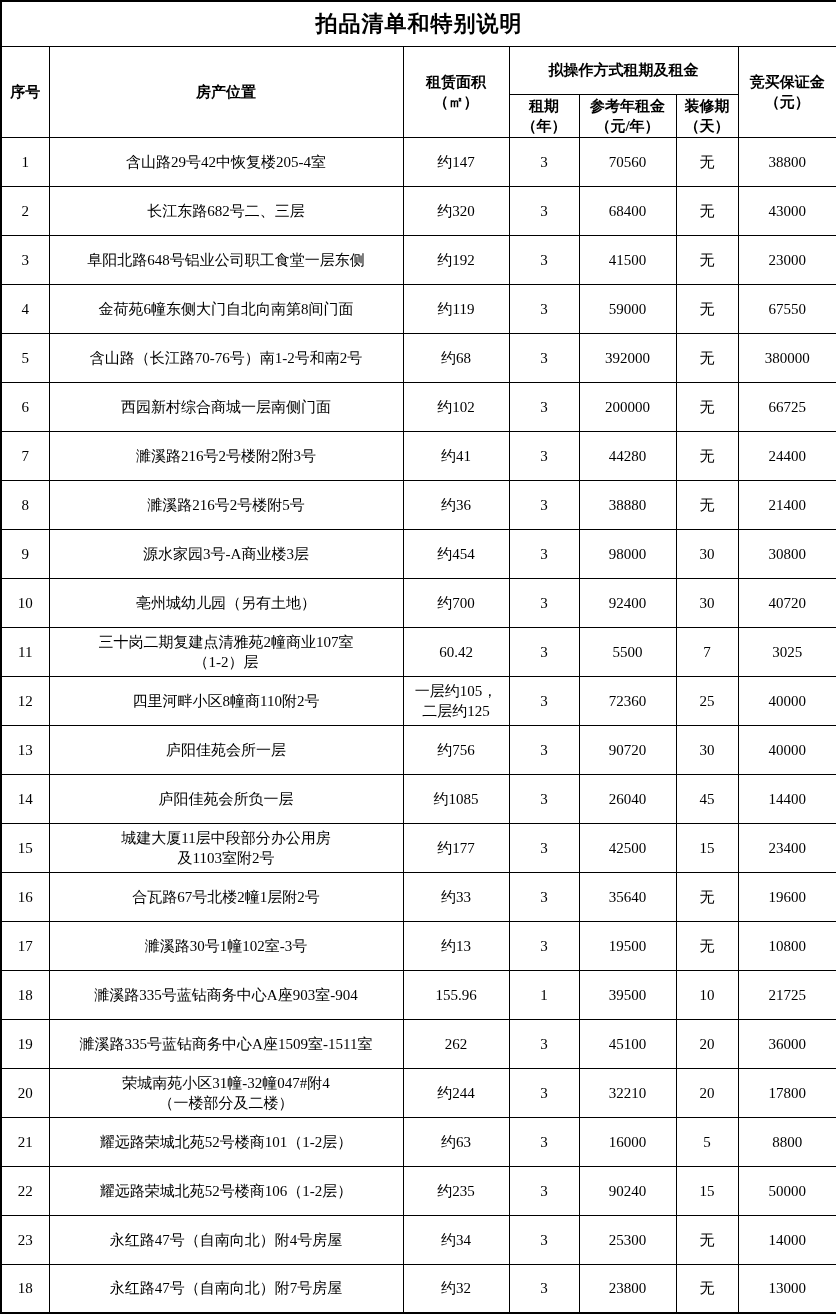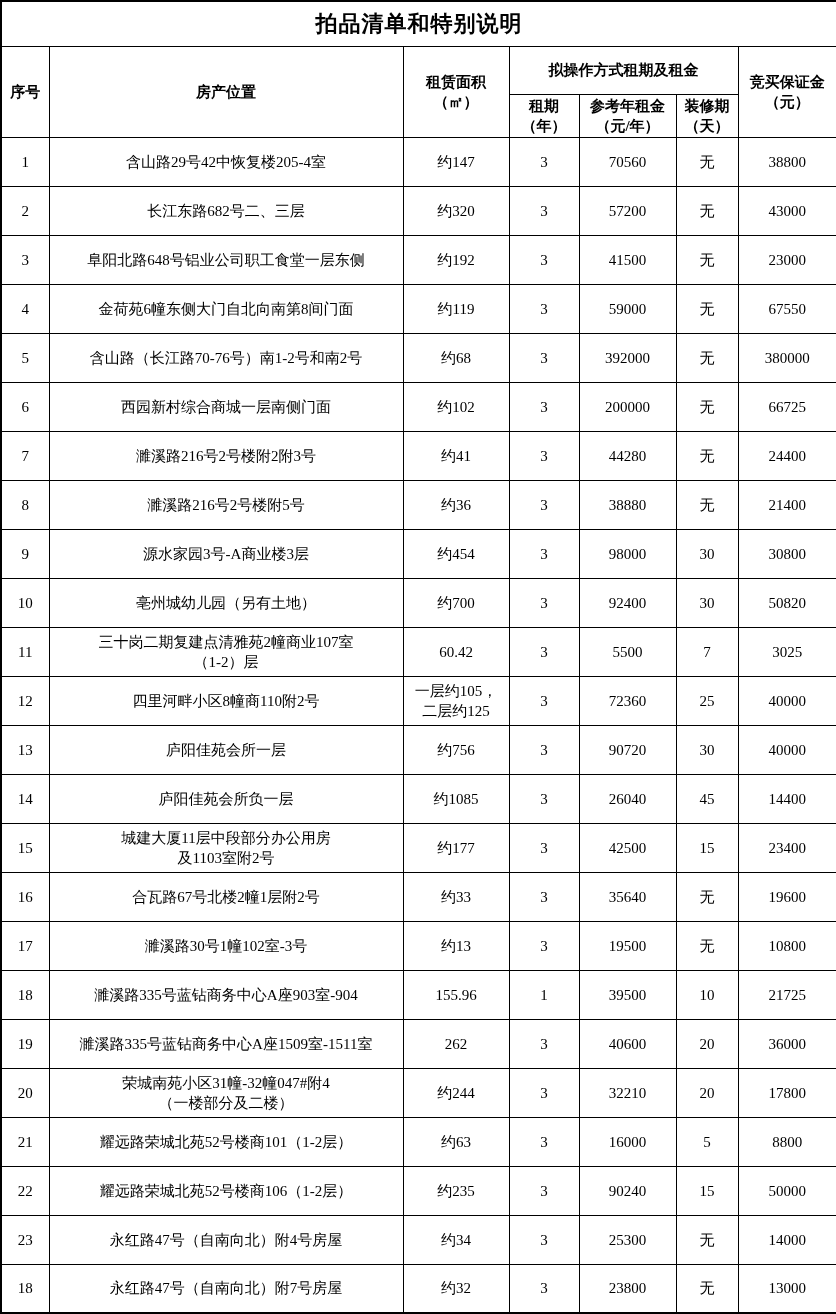--- a/index.html
+++ b/index.html
@@ -93,21 +93,21 @@
           <td>3</td>
           <td>70560</td>
           <td>无</td>
           <td>38800</td>
         </tr>
         <tr>
           <td>2</td>
           <td>长江东路682号二、三层</td>
           <td>约320</td>
           <td>3</td>
-          <td>57200</td>
+          <td>68400</td>
           <td>无</td>
           <td>43000</td>
         </tr>
         <tr>
           <td>3</td>
           <td>阜阳北路648号铝业公司职工食堂一层东侧</td>
           <td>约192</td>
           <td>3</td>
           <td>41500</td>
           <td>无</td>
@@ -167,21 +167,21 @@
           <td>30</td>
           <td>30800</td>
         </tr>
         <tr>
           <td>10</td>
           <td>亳州城幼儿园（另有土地）</td>
           <td>约700</td>
           <td>3</td>
           <td>92400</td>
           <td>30</td>
-          <td>50820</td>
+          <td>40720</td>
         </tr>
         <tr>
           <td>11</td>
           <td>三十岗二期复建点清雅苑2幢商业107室
 （1-2）层</td>
           <td>60.42</td>
           <td>3</td>
           <td>5500</td>
           <td>7</td>
           <td>3025</td>
@@ -249,21 +249,21 @@
           <td>1</td>
           <td>39500</td>
           <td>10</td>
           <td>21725</td>
         </tr>
         <tr>
           <td>19</td>
           <td>濉溪路335号蓝钻商务中心A座1509室-1511室</td>
           <td>262</td>
           <td>3</td>
-          <td>40600</td>
+          <td>45100</td>
           <td>20</td>
           <td>36000</td>
         </tr>
         <tr>
           <td>20</td>
           <td>荣城南苑小区31幢-32幢047#附4
 （一楼部分及二楼）</td>
           <td>约244</td>
           <td>3</td>
           <td>32210</td>

